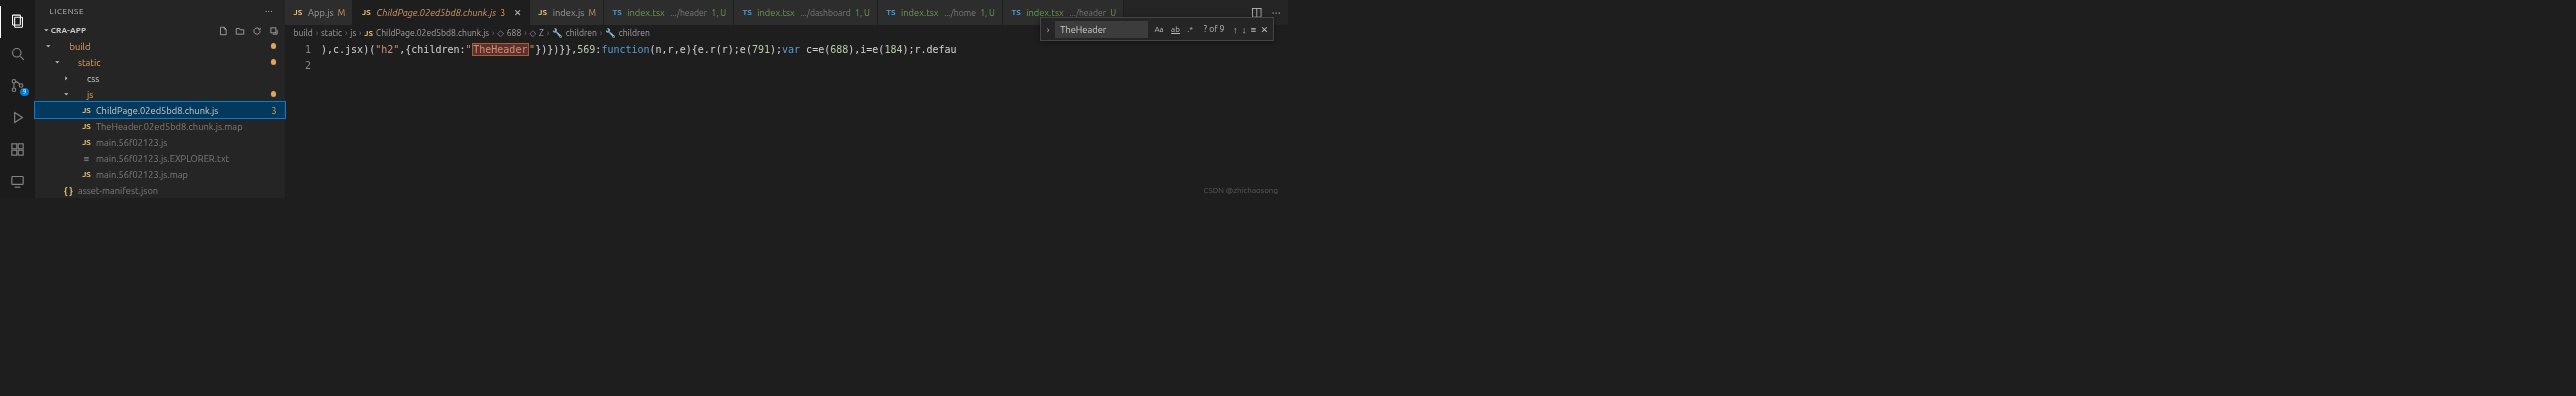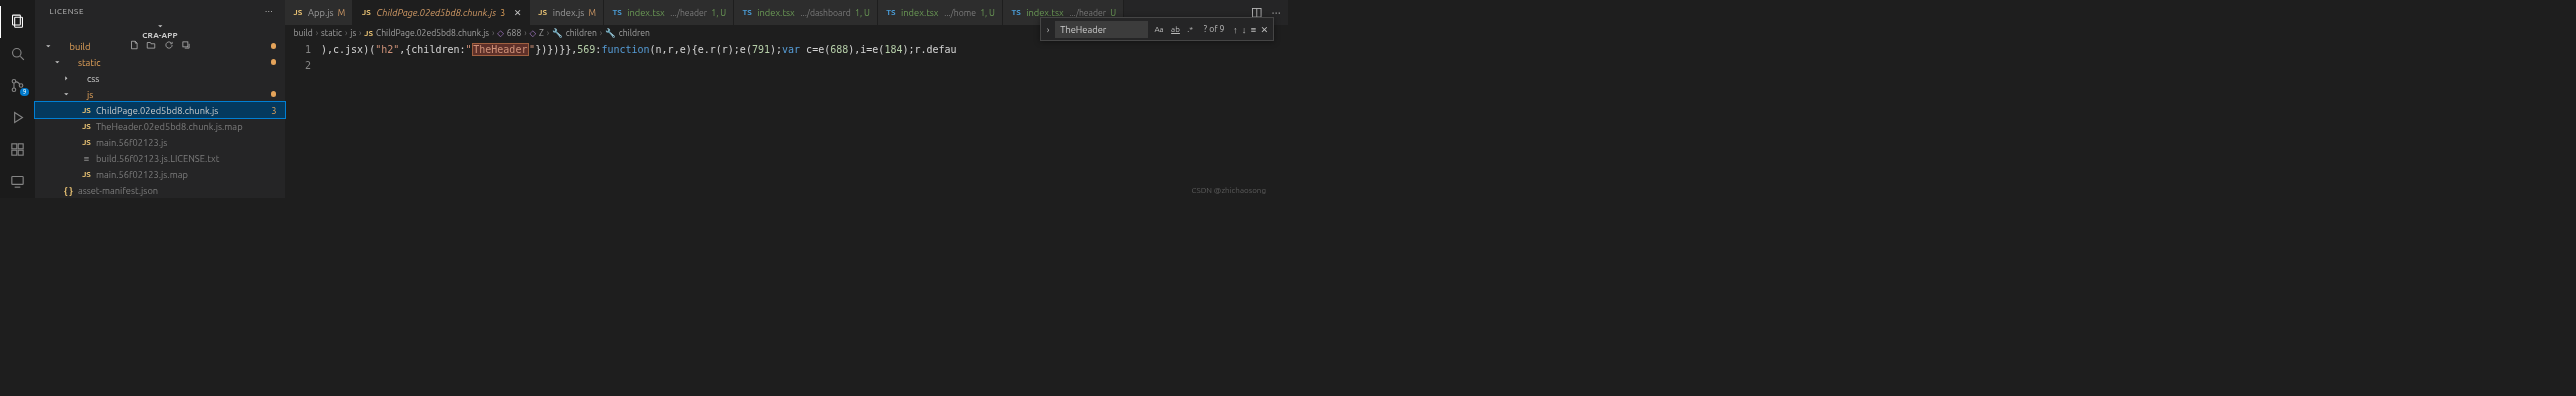--- a/index.html
+++ b/index.html
@@ -67,21 +67,20 @@
 .sidebar-header .spacer { flex: 1; }
 .section-header {
   height: 16px;
   display: flex;
   align-items: center;
   padding: 0 5.8px;
   font-size: 8px;
   font-weight: 700;
   color: #cccccc;
   letter-spacing: 0.1px;
-  flex-direction: column;
 }
 .section-header .spacer { flex: 1; }
 .section-actions { display: flex; gap: 7.2px; color: #bbbbbb; }
 .tree { font-size: 9.3px; }
 .tree-row {
   height: 16px;
   display: flex;
   align-items: center;
   padding-right: 8.6px;
   cursor: pointer;
@@ -170,21 +169,21 @@
 .find-widget .fold { color: #bbbbbb; padding: 0 1.4px; cursor: pointer; }
 .find-input { background: #3c3c3c; border: 0.7px solid #3c3c3c; color: #ccc; padding: 2.2px 4.3px; width: 93px; font-family: inherit; font-size: 9.3px; }
 .find-opts { display: flex; gap: 3px; }
 .find-opt { color: #bbbbbb; font-size: 8px; padding: 1.4px 2.2px; cursor: pointer; }
 .find-status { color: #bbbbbb; font-size: 8.6px; margin: 0 4.3px; }
 .find-nav { display: flex; gap: 4.3px; color: #bbbbbb; }
 .find-nav span { cursor: pointer; }
 
 .watermark {
   position: absolute;
-  right: 22px;
+  right: 10px;
   bottom: 2.9px;
   color: #5a5a5a;
   font-size: 8px;
 }
 svg { display: block; }
 </style>
 </head>
 <body>
 
 <div class="activity-bar">
@@ -337,21 +336,21 @@
           <span class="js-icon">JS</span>
         </span>
         <span class="file-label dimmed">main.56f02123.js</span>
       </div>
       <div class="tree-row">
         <span class="tree-indent" style="width: 35px;"></span>
         <span class="twistie"></span>
         <span class="icon-slot">
           <span class="map-icon">≡</span>
         </span>
-        <span class="file-label dimmed">build.56f02123.js.LICENSE.txt</span>
+        <span class="file-label dimmed">main.56f02123.js.EXPLORER.txt</span>
       </div>
       <div class="tree-row">
         <span class="tree-indent" style="width: 35px;"></span>
         <span class="twistie"></span>
         <span class="icon-slot">
           <span class="js-icon">JS</span>
         </span>
         <span class="file-label dimmed">main.56f02123.js.map</span>
       </div>
       <div class="tree-row">

